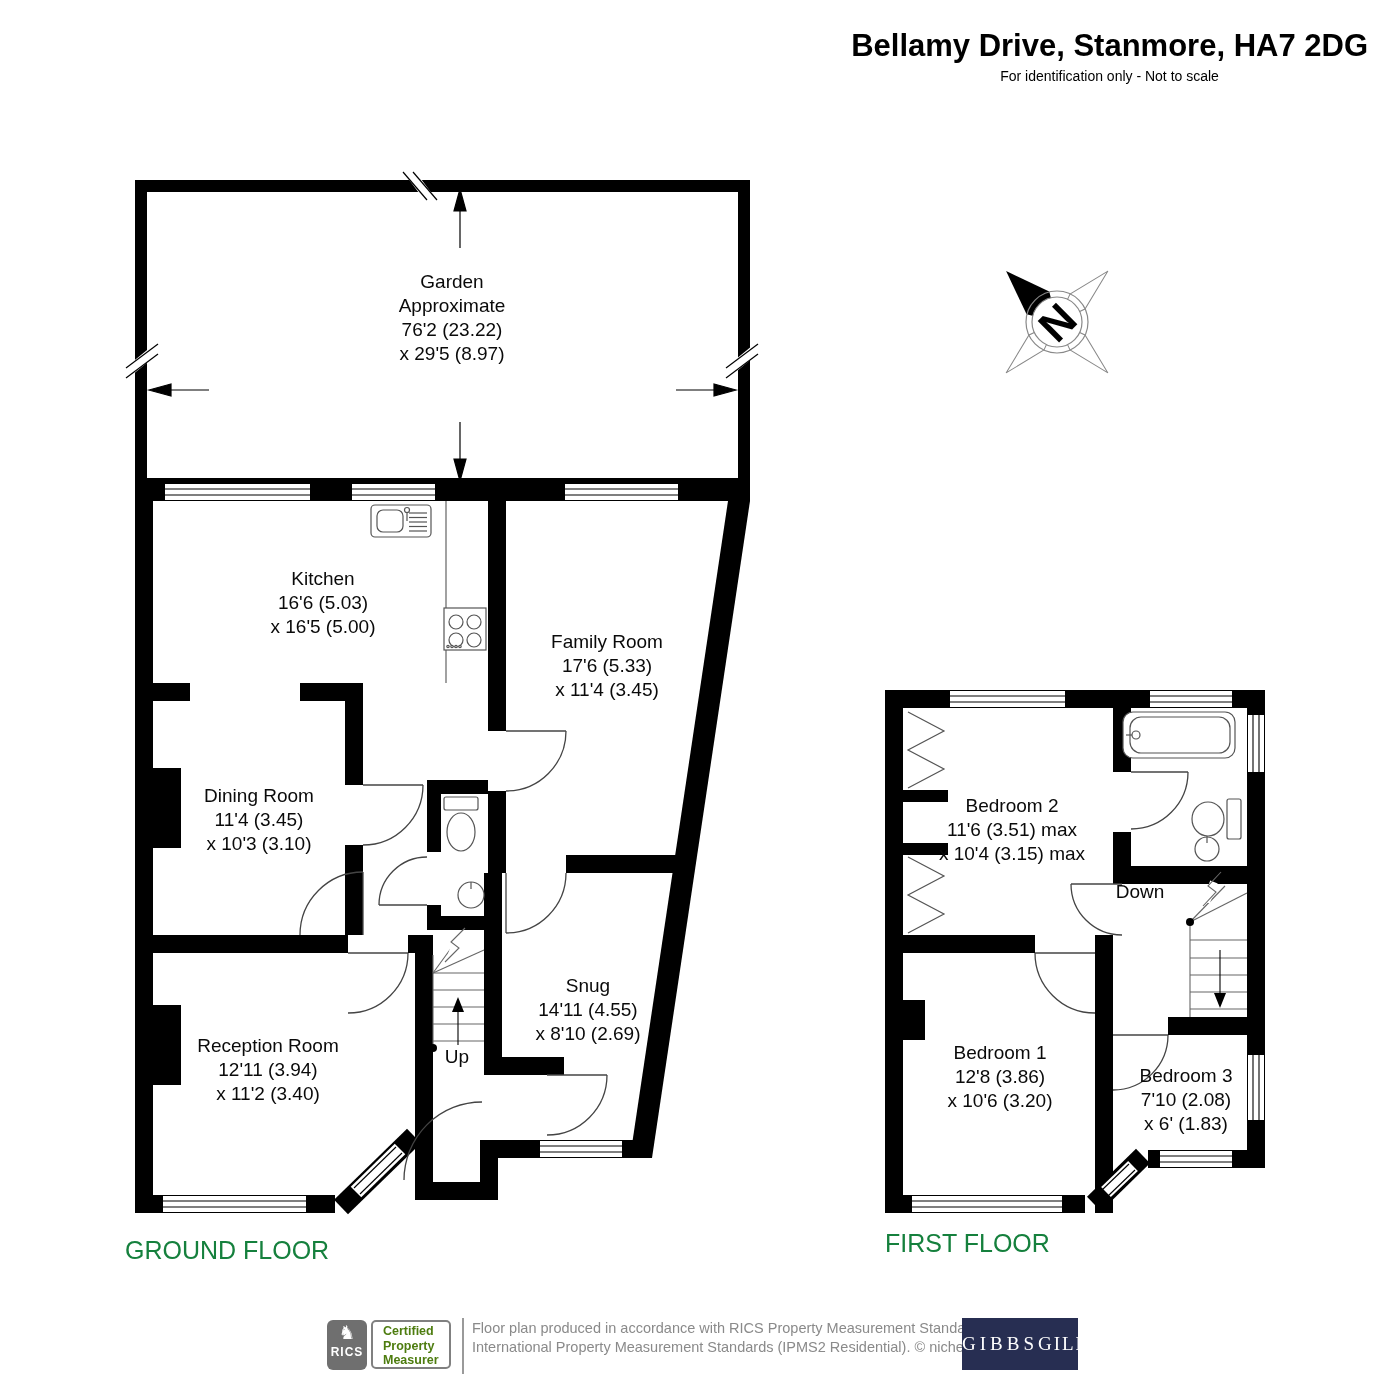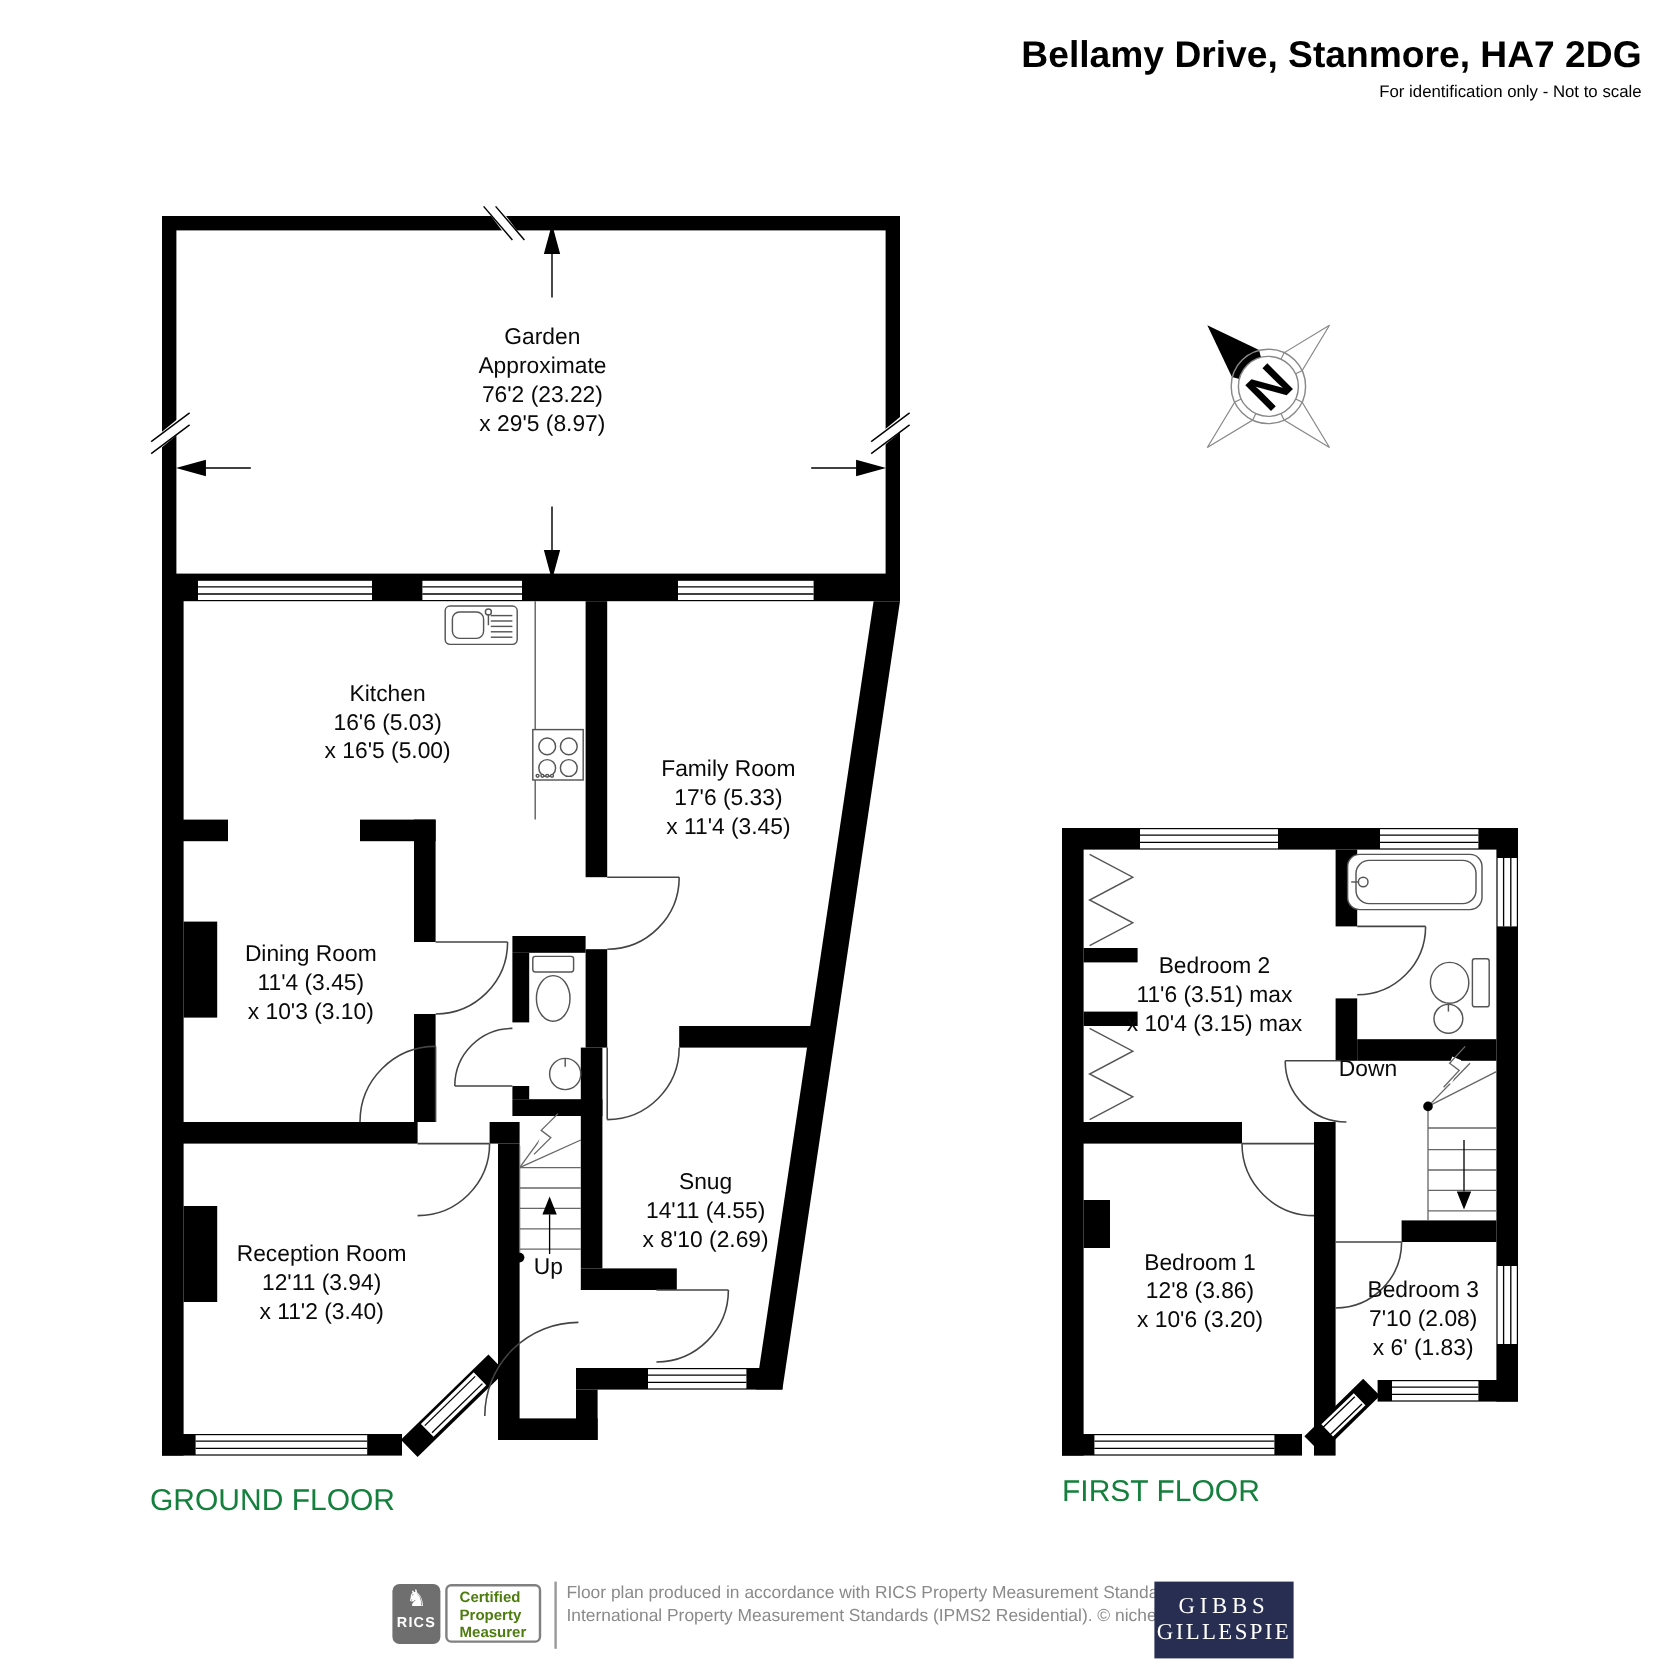--- a/index.html
+++ b/index.html
@@ -2,36 +2,36 @@
 <html><head>
 <meta charset="utf-8">
 <style>
   html,body{margin:0;padding:0;background:#fff;}
   body{width:1397px;height:1397px;position:relative;overflow:hidden;
        font-family:"Liberation Sans",sans-serif;color:#000;}
   svg{position:absolute;left:0;top:0;}
   .lbl{position:absolute;transform:translate(-50%,-50%);text-align:center;
        font-size:19px;line-height:24px;white-space:nowrap;color:#0a0a0a;}
   .floor-lbl{position:absolute;font-size:25px;color:#15803d;}
-  .hdr{position:absolute;right:29px;top:26px;text-align:right;}
+  .hdr{position:absolute;right:29px;top:26px;text-align:center;}
   .hdr .t1{font-size:31px;font-weight:bold;line-height:40px;}
   .hdr .t2{font-size:21px;margin-top:8px;}
   .hdr .t3{font-size:14px;margin-top:2px;}
   .footer{position:absolute;left:0;top:1314px;width:1397px;height:70px;}
   .rics-badge{position:absolute;left:327px;top:6px;width:40px;height:50px;
       background:#6f6f6f;border-radius:6px;color:#fff;text-align:center;}
   .rics-badge .horse{font-size:19px;line-height:26px;}
   .rics-badge .rics-txt{font-size:12px;font-weight:bold;letter-spacing:1px;line-height:12px;}
   .cert-box{position:absolute;left:371px;top:6px;width:66px;height:43px;
       border:2px solid #808080;border-radius:5px;padding:2px 0 0 10px;
       font-size:12.5px;font-weight:bold;color:#4d7c0f;line-height:14.5px;}
   .foot-div{position:absolute;left:462px;top:4px;width:2px;height:56px;background:#9a9a9a;}
   .foot-txt{position:absolute;left:472px;top:5px;font-size:14.5px;color:#8a8a8a;line-height:19px;}
-  .gg-logo{position:absolute;left:962px;top:4px;width:116px;height:64px;
-      display:flex;flex-direction:column;justify-content:center;align-items:center;
+  .gg-logo{position:absolute;left:962px;top:4px;width:116px;height:52px;
+      display:flex;flex-direction:row;justify-content:space-between;align-items:center;
       font-family:"Liberation Serif",serif;color:#fff;}
   .gg-logo .g1{font-size:19px;letter-spacing:4px;line-height:22px;}
   .gg-logo .g2{font-size:19px;letter-spacing:2px;line-height:22px;}
 </style>
 </head>
 <body>
 
 <svg width="1397" height="1397" viewBox="0 0 1397 1397">
 
   <g>

